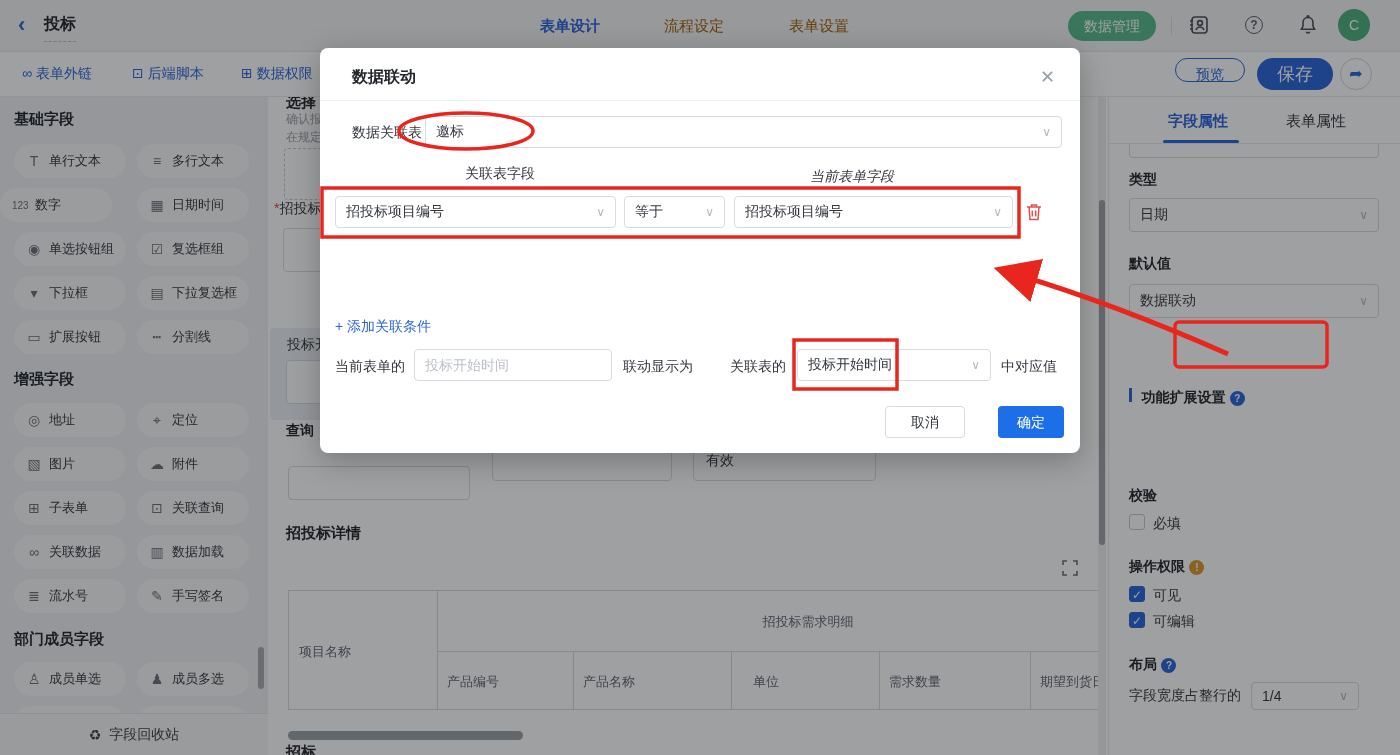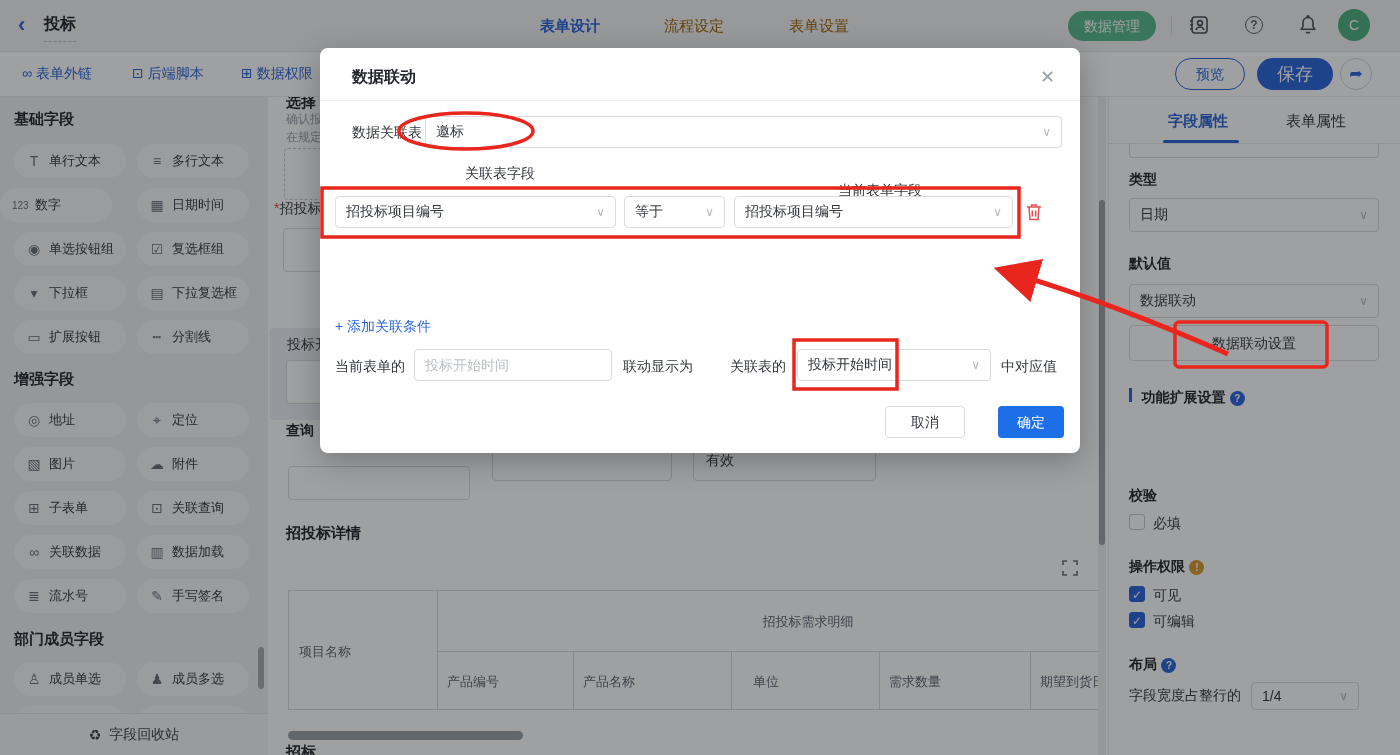--- a/index.html
+++ b/index.html
@@ -12,21 +12,21 @@
   .back{color:#2a64da;font-size:22px;font-weight:bold;line-height:1;}
   .apptitle{font-size:16px;color:#22242a;font-weight:600;border-bottom:1px dashed #b9bcc2;padding-bottom:6px;}
   .nav{font-size:15px;color:#a16207;}
   .nav.active{color:#2a64da;font-weight:600;}
   .pill-green{background:#55b98a;color:#fff;font-size:14px;border-radius:15px;height:30px;line-height:30px;padding:0 16px;}
   .tb-divider{width:1px;height:18px;background:#d9dade;}
   .iconbtn{color:#4a4f57;font-size:16px;}
   .helpcirc{width:18px;height:18px;border:1.5px solid #595f68;border-radius:50%;color:#595f68;font-size:12px;text-align:center;line-height:16px;font-weight:600;}
   .avatar{width:32px;height:32px;border-radius:50%;background:#4daf7c;color:#fff;font-size:14px;text-align:center;line-height:32px;}
   .toollink{color:#2a64da;font-size:14px;}
-  .btn-outline-blue{border:1px solid #2a64da;color:#2a64da;border-radius:16px;height:32px;line-height:30px;padding:0 20px;font-size:14px;background:#fff;}
+  .btn-outline-blue{border:1px solid #2a64da;color:#2a64da;border-radius:16px;height:24px;line-height:30px;padding:0 20px;font-size:14px;background:#fff;}
   .btn-blue{background:#2a64da;color:#fff;border-radius:16px;height:32px;line-height:32px;padding:0 20px;font-size:18px;}
   .sharecirc{width:32px;height:32px;border-radius:50%;background:#fff;border:1px solid #cfd6e4;color:#2a64da;text-align:center;line-height:30px;font-size:16px;}
   
   #sidebar{left:0;top:97px;width:268px;height:658px;background:#eef0f3;}
   .sec-title{font-size:15px;font-weight:700;color:#22262e;}
   .pill{width:112px;height:34px;background:#f8f9fb;border-radius:17px;display:flex;align-items:center;padding:0 0 0 12px;gap:7px;}
   .pill .ic{color:#6a7078;font-size:14px;width:16px;text-align:center;flex:0 0 16px;}
   .pill .lb{color:#33373d;font-size:13px;white-space:nowrap;}
   #recycle{left:0;top:713px;width:268px;height:42px;background:#f6f7f9;border-top:1px solid #e3e5e8;display:flex;align-items:center;justify-content:center;gap:8px;color:#3a3f46;font-size:14px;}
   .scroll-thumb{background:#a8abb0;border-radius:3px;}
@@ -281,21 +281,20 @@
     <div class="abs selectbox" style="left:20px;top:101px;width:250px;height:34px;">
       <span>日期</span>
         <span class="chev">∨</span>
     </div>
 
     <div class="abs p-label" style="left:20px;top:158px;">默认值</div>
     <div class="abs selectbox" style="left:20px;top:187px;width:250px;height:34px;">
       <span>数据联动</span>
         <span class="chev">∨</span>
     </div>
-    <div class="abs btn-plain" style="left:20px;top:228px;width:250px;height:36px;line-height:34px;">数据联动设置</div>
 
     <div class="abs" style="left:20px;top:291px;">
       <span class="bluebar"></span>
       <span class="p-label" style="margin-left:5px;">功能扩展设置</span>
       <span class="qcirc">?</span>
     </div>
 
     <div class="abs p-label" style="left:20px;top:390px;">校验</div>
     <div class="abs cb" style="left:20px;top:417px;"></div>
     <span class="abs cb-label" style="left:44px;top:418px;">必填</span>
@@ -327,21 +326,21 @@
     <span class="abs m-close" style="left:720px;top:18px;">✕</span>
     <div class="abs" style="left:0;top:52px;width:760px;height:1px;background:#efefef;"></div>
 
     <span class="abs m-label" style="left:32px;top:76px;">数据关联表</span>
     <div class="abs m-select" style="left:105px;top:68px;width:637px;height:32px;">
       <span>邀标</span>
         <span class="chev">∨</span>
     </div>
 
     <span class="abs m-colhead" style="left:105px;top:117px;width:140px;text-align:center;margin-left:-45px;left:155px;">关联表字段</span>
-    <span class="abs m-colhead" style="left:490px;top:134px;width:140px;text-align:center;">当前表单字段</span>
+    <span class="abs m-colhead" style="left:490px;top:120px;width:140px;font-style:italic;">当前表单字段</span>
 
     <div class="abs m-select" style="left:15px;top:148px;width:281px;height:32px;">
       <span>招投标项目编号</span>
         <span class="chev">∨</span>
     </div>
     <div class="abs m-select" style="left:304px;top:148px;width:101px;height:32px;">
       <span>等于</span>
         <span class="chev">∨</span>
     </div>
     <div class="abs m-select" style="left:414px;top:148px;width:279px;height:32px;">

